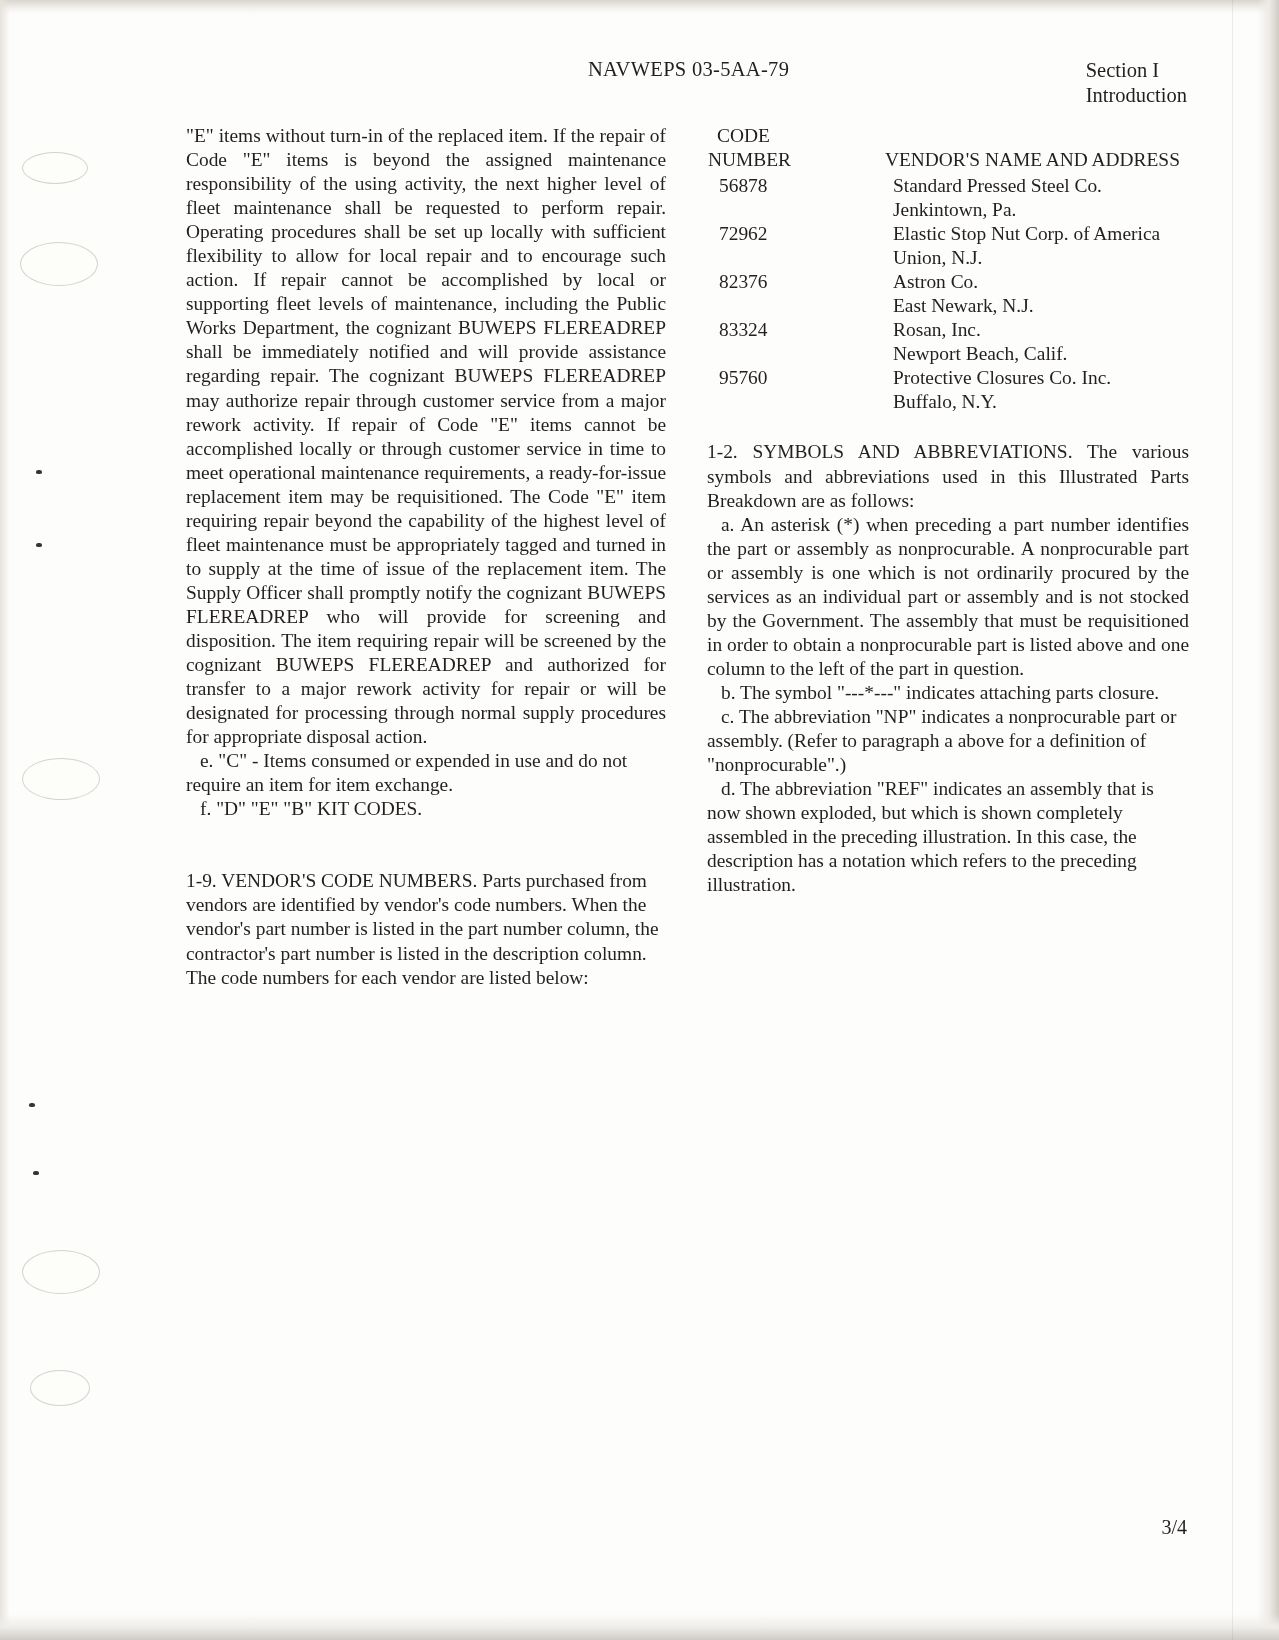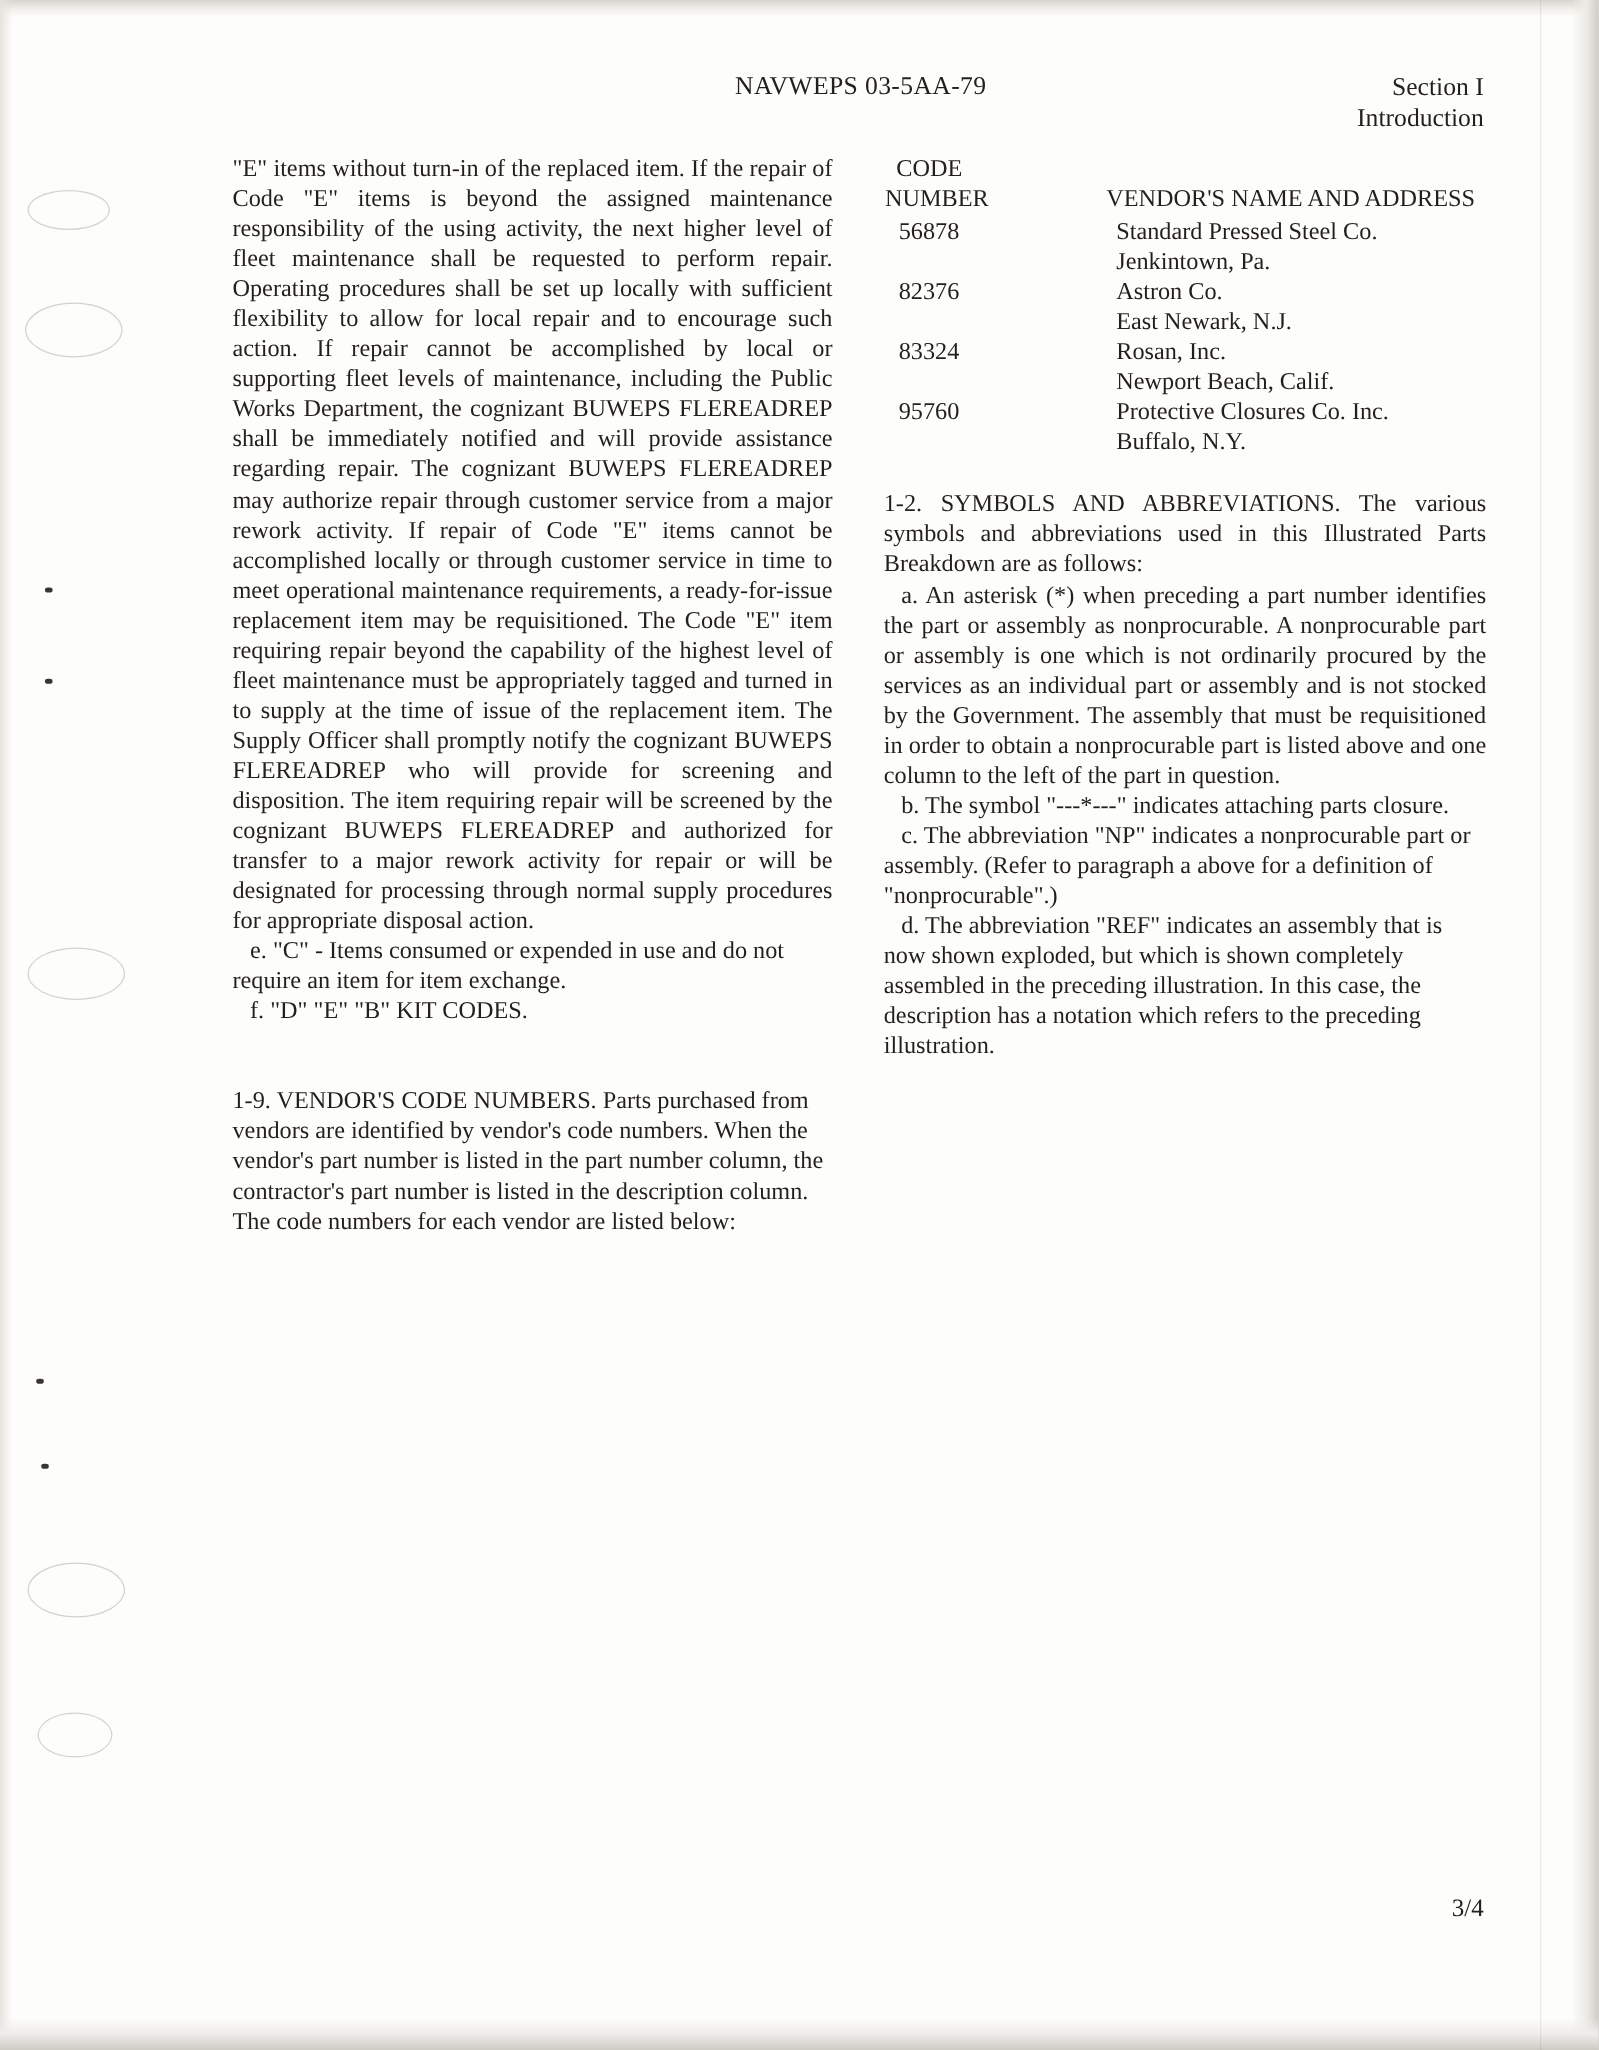--- a/index.html
+++ b/index.html
@@ -65,21 +65,20 @@
     left: 588px;
     top: 0;
     font-size: 20.5px;
     letter-spacing: 0.3px;
     white-space: nowrap;
   }
   .hdr-right {
     position: absolute;
     right: 92px;
     top: 0;
-    text-align: right;
     font-size: 20.5px;
     line-height: 25px;
     white-space: nowrap;
   }
 
   .col {
     position: absolute;
     top: 124px;
     font-size: 19.4px;
     line-height: 24.05px;
@@ -181,20 +180,27 @@
 
     <div id="vendor-rows">
         <div class="vendor-row">
           <div class="v-code">56878</div>
           <div class="v-name">
             <div>Standard Pressed Steel Co.</div>
             <div>Jenkintown, Pa.</div>
           </div>
         </div>
         <div class="vendor-row">
+          <div class="v-code">72962</div>
+          <div class="v-name">
+            <div>Elastic Stop Nut Corp. of America</div>
+            <div>Union, N.J.</div>
+          </div>
+        </div>
+        <div class="vendor-row">
           <div class="v-code">82376</div>
           <div class="v-name">
             <div>Astron Co.</div>
             <div>East Newark, N.J.</div>
           </div>
         </div>
         <div class="vendor-row">
           <div class="v-code">83324</div>
           <div class="v-name">
             <div>Rosan, Inc.</div>

